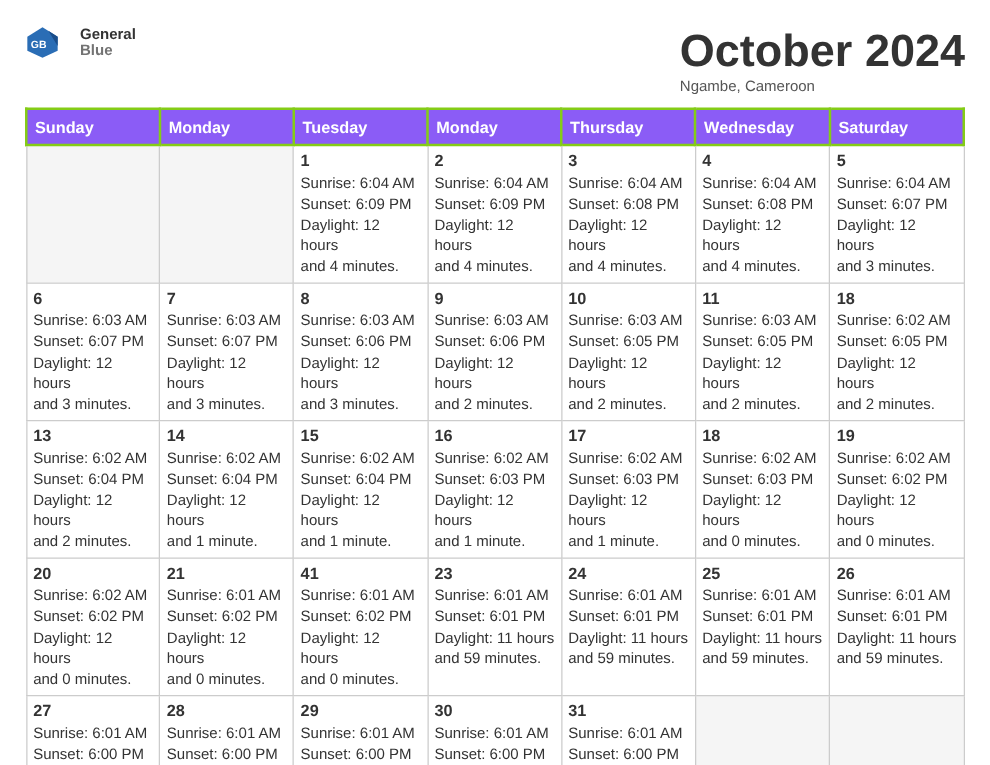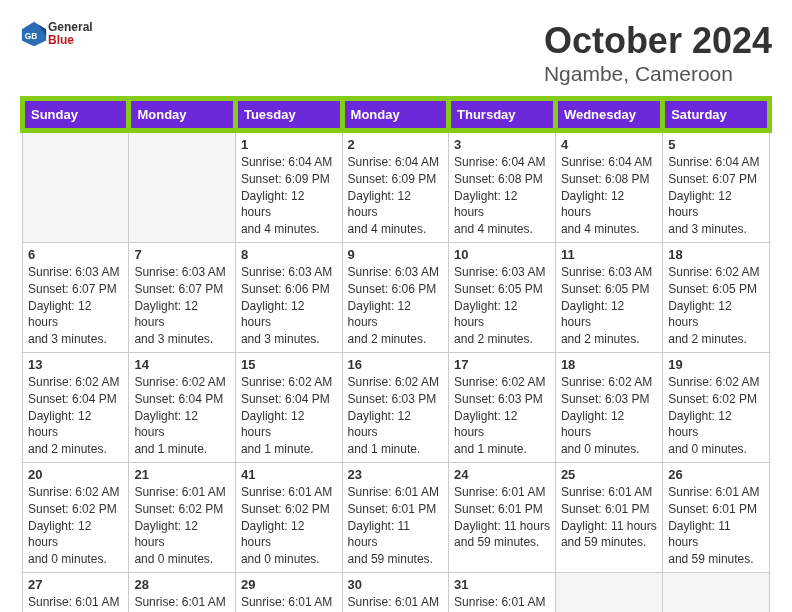--- a/index.html
+++ b/index.html
@@ -12,59 +12,59 @@
     }
     .header {
       display: flex;
       justify-content: space-between;
       align-items: flex-start;
       margin-bottom: 10px;
     }
     .logo {
       display: flex;
       align-items: center;
-      gap: 0;
+      gap: 16px;
     }
     .logo-text {
       display: flex;
       flex-direction: column;
       font-size: 12px;
       font-weight: bold;
       line-height: 1.1;
     }
     .logo-general { color: #333; }
-    .logo-blue { color: #b91c1c; }
+    .logo-blue { color: #737373; }
     .logo-icon {
       width: 28px;
       height: 28px;
     }
     .title-block {
     }
     .month-title {
       font-size: 36px;
       font-weight: bold;
       color: #333;
     }
     .location {
-      font-size: 21px;
+      font-size: 12px;
       color: #555;
     }
     .calendar {
       width: 100%;
       border-collapse: collapse;
       font-size: 11px;
     }
     .calendar th {
-      background-color: #6d28d9;
+      background-color: #8b5cf6;
       color: #fff;
       text-align: left;
       padding: 6px 6px;
       font-size: 13px;
       font-weight: bold;
-      border: 5px solid #84cc16;
+      border: 2px solid #84cc16;
     }
     .calendar td {
       border: 1px solid #ccc;
       vertical-align: top;
       padding: 4px 5px;
       width: 108px;
       min-height: 80px;
       background: #fff;
     }
     .calendar td.empty {

